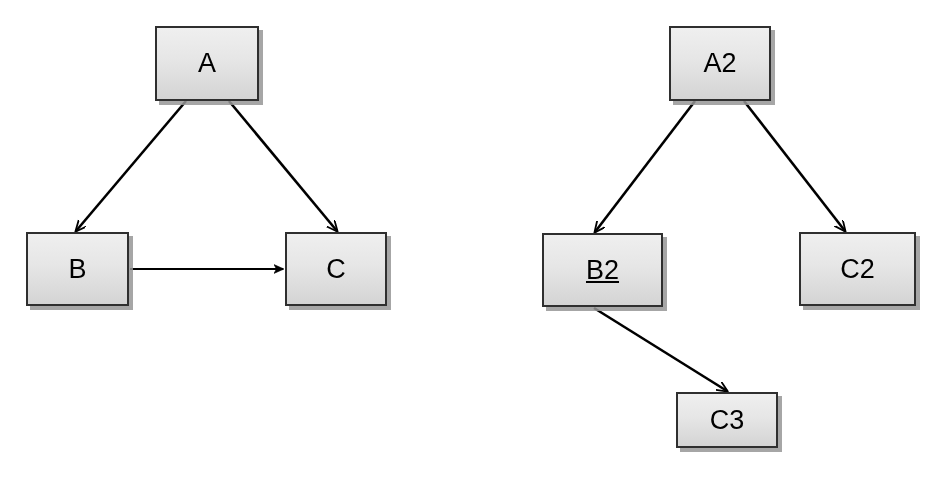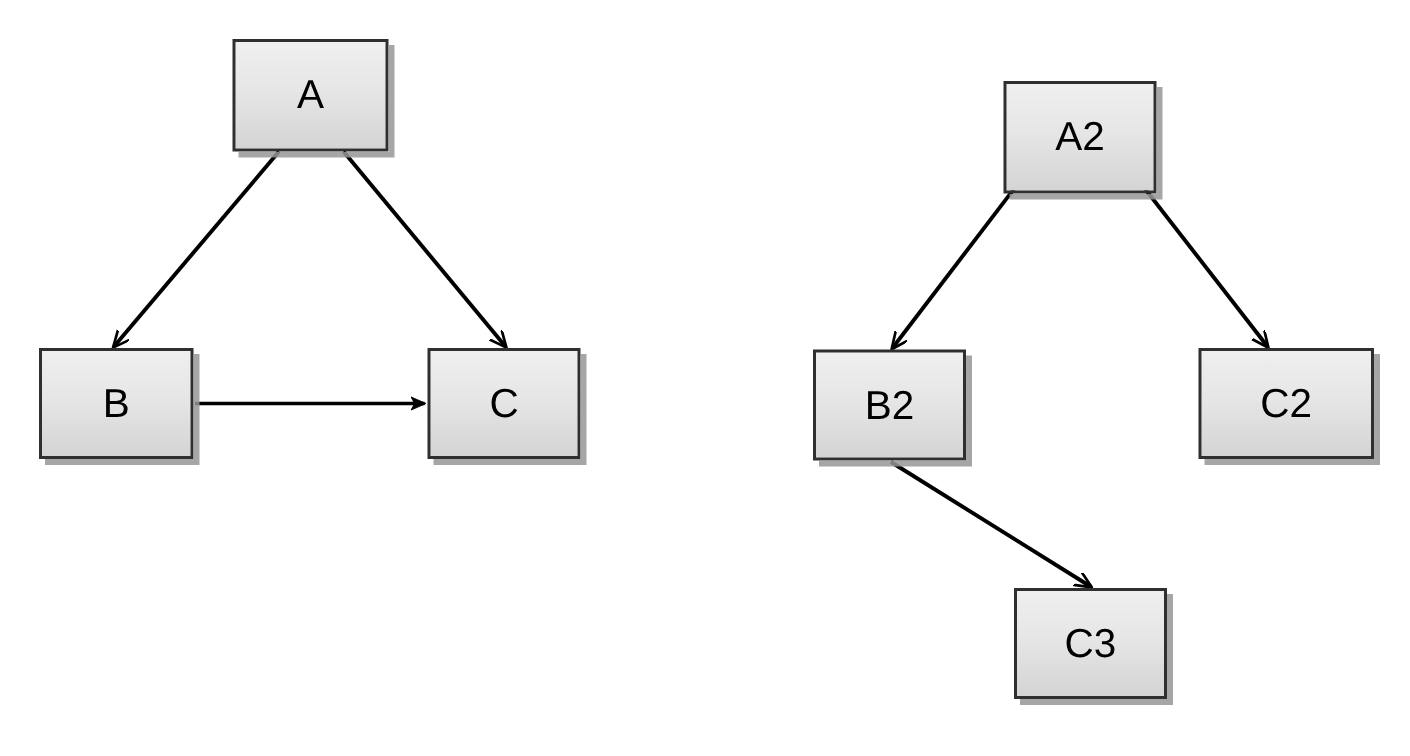--- a/index.html
+++ b/index.html
@@ -71,27 +71,27 @@
   <div id="nodes-group">
       <div class="node" style="left: 155px; top: 26px; width: 104px; height: 75px;">
         <span class="node-label">A</span>
       </div>
       <div class="node" style="left: 26px; top: 232px; width: 103px; height: 74px;">
         <span class="node-label">B</span>
       </div>
       <div class="node" style="left: 285px; top: 232px; width: 102px; height: 74px;">
         <span class="node-label">C</span>
       </div>
-      <div class="node" style="left: 669px; top: 26px; width: 102px; height: 75px; margin-top: 28px;">
+      <div class="node" style="left: 669px; top: 26px; width: 102px; height: 75px;">
         <span class="node-label">A2</span>
       </div>
-      <div class="node" style="left: 542px; top: 233px; width: 102px; height: 74px;">
+      <div class="node" style="left: 542px; top: 233px; width: 121px; height: 74px; text-decoration: underline;">
         <span class="node-label">B2</span>
       </div>
       <div class="node" style="left: 799px; top: 232px; width: 117px; height: 74px;">
         <span class="node-label">C2</span>
       </div>
-      <div class="node" style="left: 676px; top: 392px; width: 102px; height: 74px;">
+      <div class="node" style="left: 676px; top: 392px; width: 102px; height: 56px;">
         <span class="node-label">C3</span>
       </div>
     </div>
 
 </div>
 
 </body></html>

